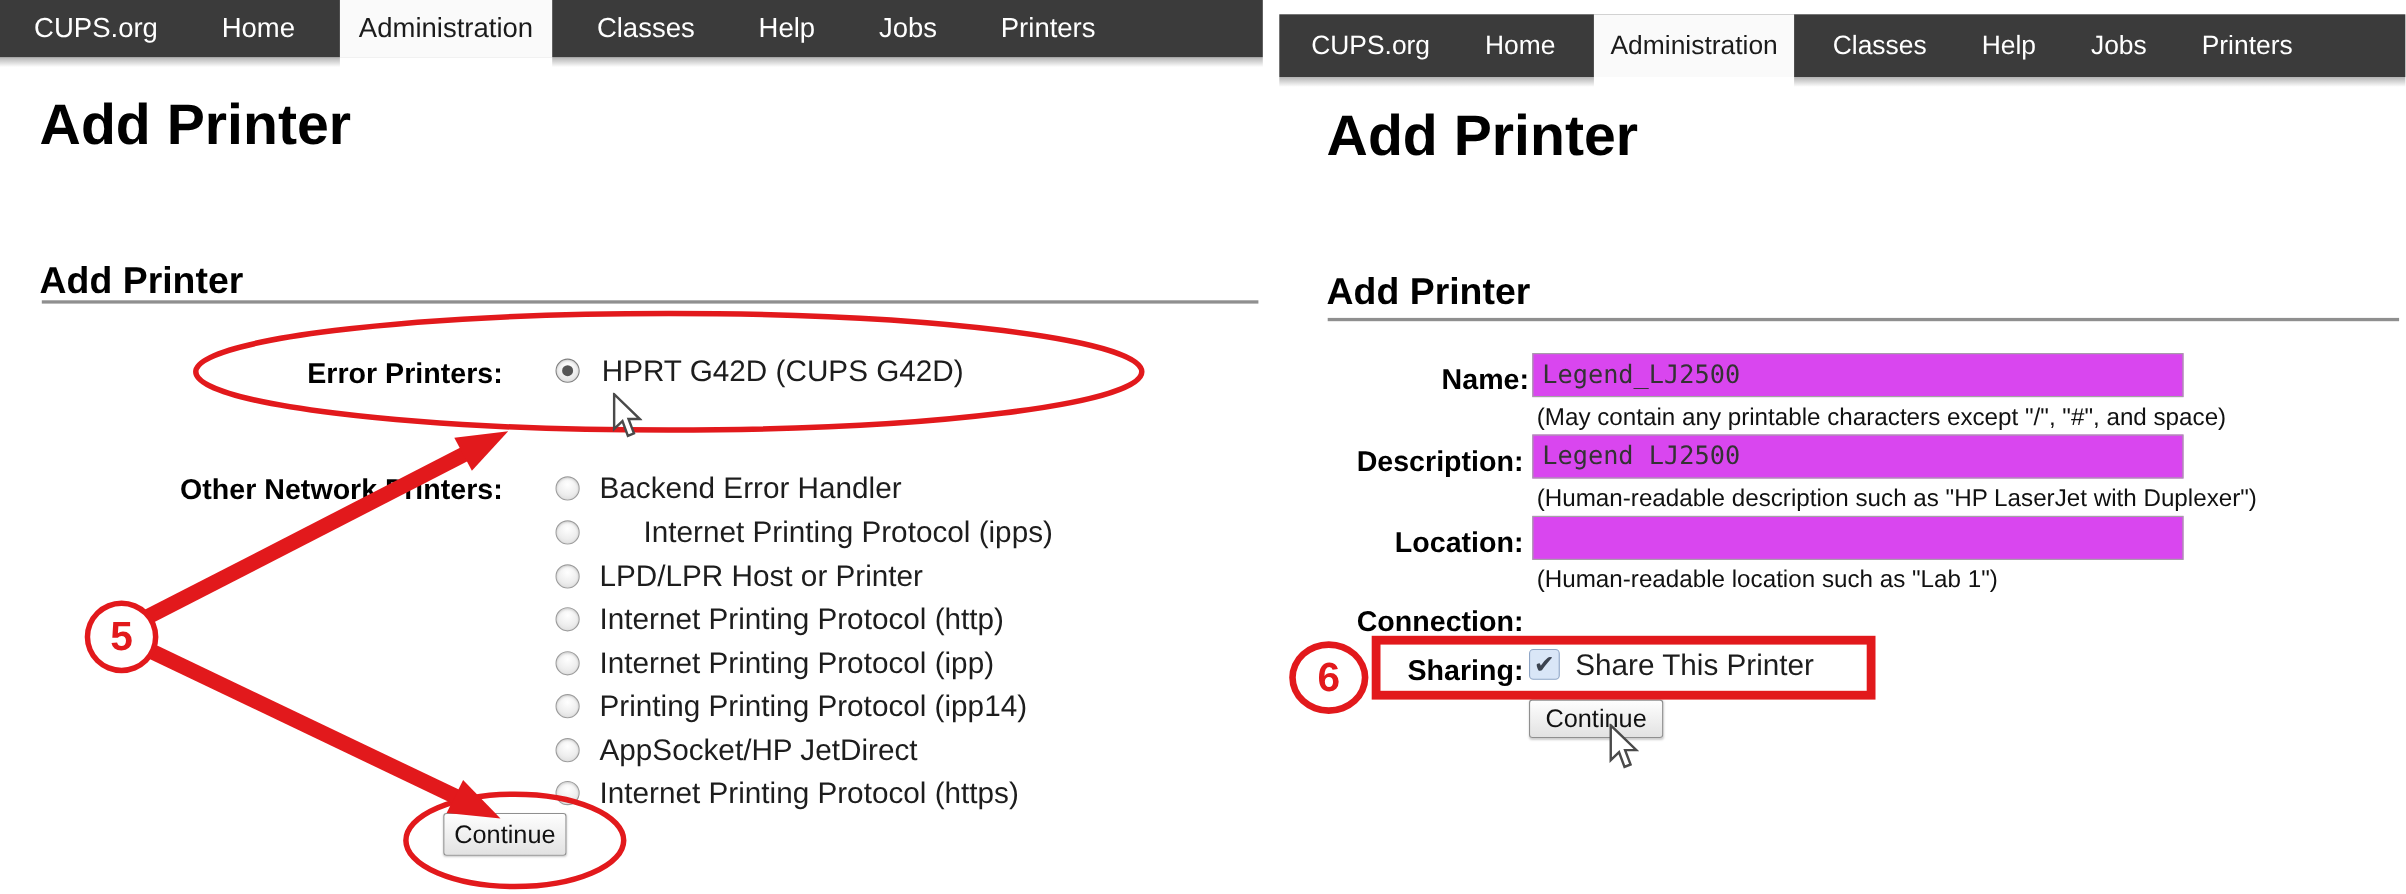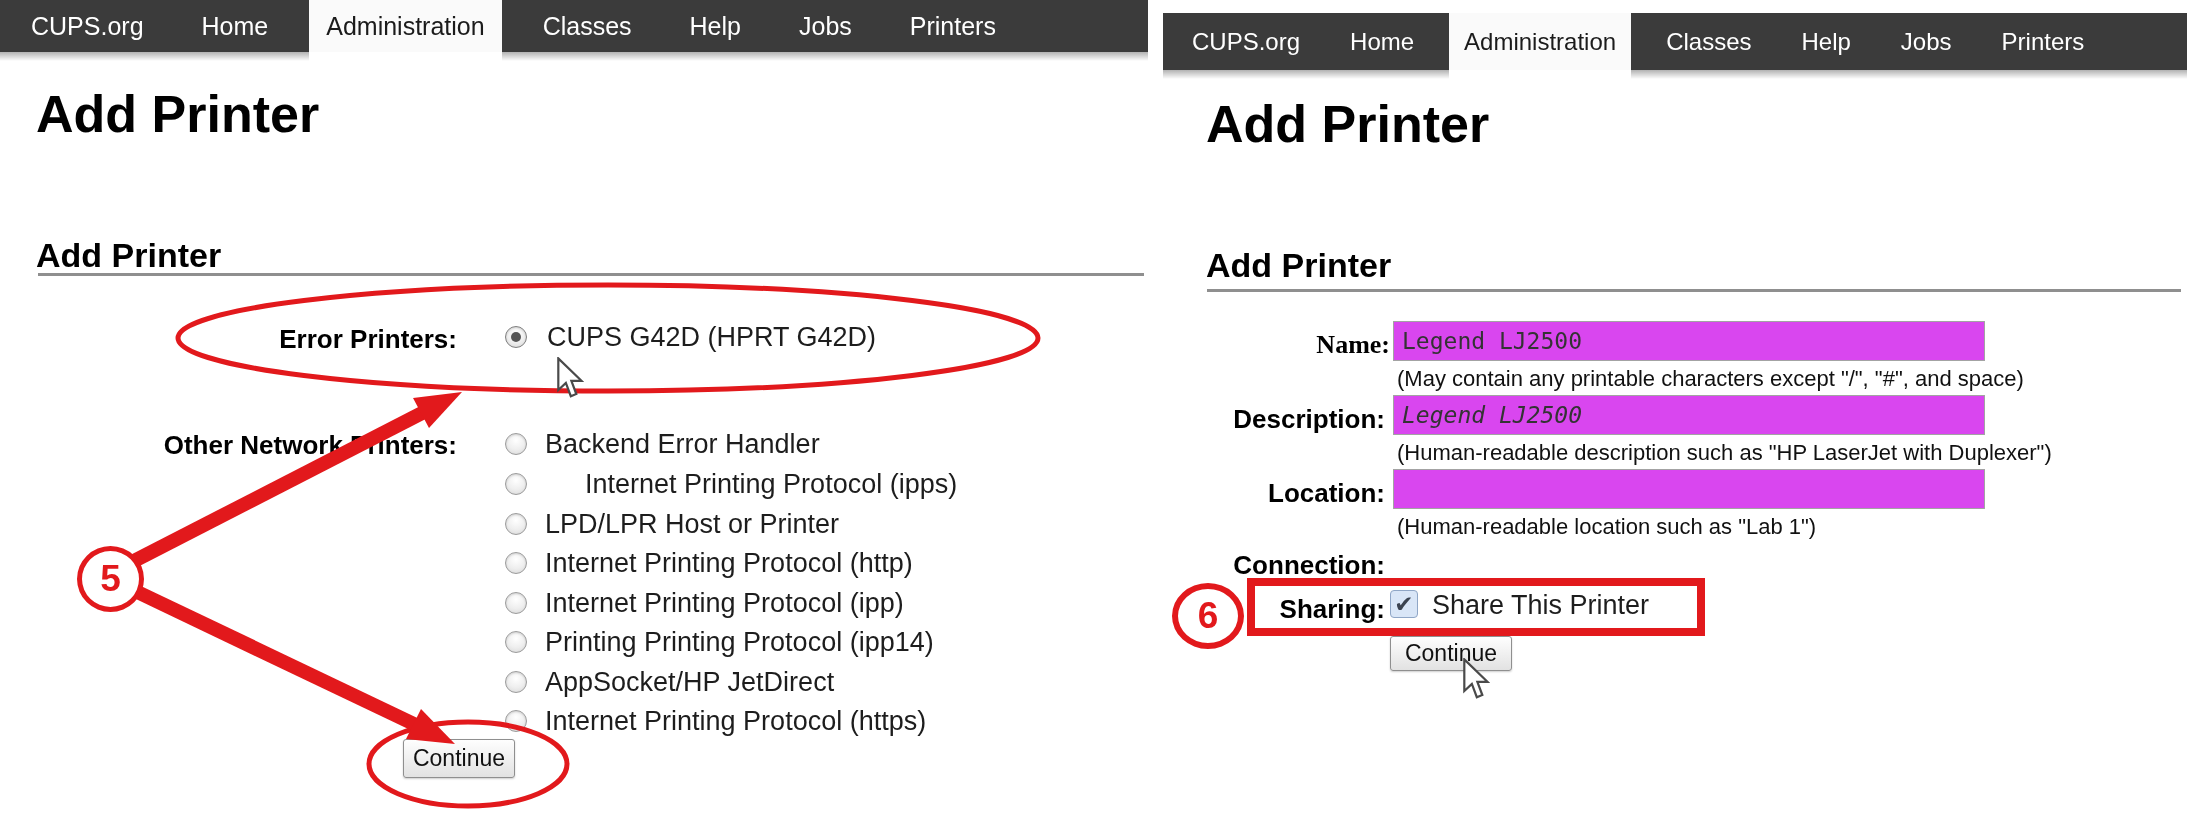--- a/index.html
+++ b/index.html
@@ -63,21 +63,21 @@
       <span class="nav-item">Printers</span>
     </div>
     <div class="nav-shadow" style="top:52px;"></div>
 
     <div class="h1" style="left:36px;top:84px;">Add Printer</div>
     <div class="h2" style="left:36px;top:236px;">Add Printer</div>
     <div class="hr" style="left:38px;top:273px;width:1106px;"></div>
 
     <div class="flabel" style="left:0;width:457px;top:324px;">Error Printers:</div>
     <span class="radio selected" style="left:505px;top:326px;"></span>
-    <div class="opttext" style="left:547px;top:322px;">CUPS G42D (HPRT G42D)</div>
+    <div class="opttext" style="left:547px;top:322px;">HPRT G42D (CUPS G42D)</div>
 
 
     <div class="flabel" style="left:0;width:457px;top:430px;">Other Network Printers:</div>
 
     <span class="radio" style="left:505px;top:433px;"></span>
     <div class="opttext" style="left:545px;top:429px;">Backend Error Handler</div>
 
     <span class="radio" style="left:505px;top:473px;"></span>
     <div class="opttext" style="left:545px;top:469px;margin-left:40px;">Internet Printing Protocol (ipps)</div>
 
@@ -115,26 +115,26 @@
       <span class="nav-item">Help</span>
       <span class="nav-item">Jobs</span>
       <span class="nav-item">Printers</span>
     </div>
     <div class="nav-shadow" style="top:70px;"></div>
 
     <div class="h1" style="left:43px;top:94px;">Add Printer</div>
     <div class="h2" style="left:43px;top:246px;">Add Printer</div>
     <div class="hr" style="left:44px;top:289px;width:974px;"></div>
 
-    <div class="flabel" style="left:5px;width:222px;top:330px;font-family:Liberation Serif, serif;">Name:</div>
+    <div class="flabel" style="left:5px;width:222px;top:330px;">Name:</div>
     <input class="tinput" style="left: 230px; top: 321px; width: 592px;" value="Legend_LJ2500">
     <div class="hint" style="left:234px;top:366px;">(May contain any printable characters except "/", "#", and space)</div>
 
     <div class="flabel" style="left:0;width:222px;top:404px;">Description:</div>
-    <input class="tinput" style="left: 230px; top: 395px; width: 592px; font-style: italic;" value="Legend LJ2500">
+    <input class="tinput" style="left: 230px; top: 395px; width: 592px;" value="Legend LJ2500">
     <div class="hint" style="left:234px;top:440px;">(Human-readable description such as "HP LaserJet with Duplexer")</div>
 
     <div class="flabel" style="left:0;width:222px;top:478px;">Location:</div>
     <input class="tinput" style="left: 230px; top: 469px; width: 592px;" value="">
     <div class="hint" style="left:234px;top:514px;">(Human-readable location such as "Lab 1")</div>
 
     <div class="flabel" style="left:0;width:222px;top:550px;">Connection:</div>
 
     <div class="flabel" style="left:0;width:222px;top:594px;">Sharing:</div>
     <span class="checkbox" style="left:227px;top:590px;">✔</span>

